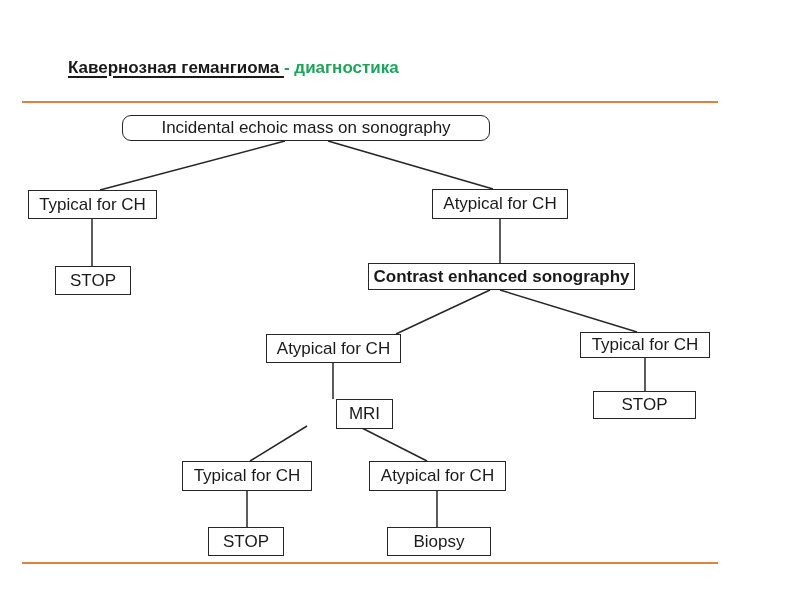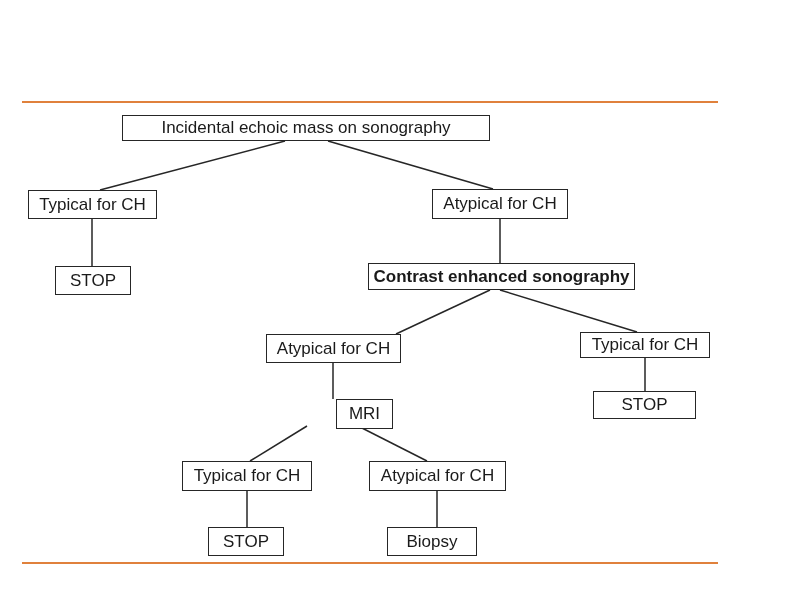--- a/index.html
+++ b/index.html
@@ -61,20 +61,21 @@
     text-align: center;
     z-index: 1;
     white-space: nowrap;
   }
 </style>
 </head>
 <body>
 
 <div class="slide">
 
+  <div class="slide-title"><span class="title-main">Кавернозная гемангиома </span><span class="title-suffix">- диагностика</span></div>
 
   <div class="divider divider-top"></div>
   <div class="divider divider-bottom"></div>
 
   <svg class="connectors" width="800" height="600" viewBox="0 0 800 600">
     <g stroke="#262626" stroke-width="1.5" fill="none">
       <line x1="285" y1="141" x2="100" y2="190"></line>
       <line x1="328" y1="141" x2="493" y2="189"></line>
       <line x1="92" y1="219" x2="92" y2="266"></line>
       <line x1="500" y1="219" x2="500" y2="263"></line>
@@ -82,21 +83,21 @@
       <line x1="500" y1="290" x2="637" y2="332"></line>
       <line x1="333" y1="363" x2="333" y2="399"></line>
       <line x1="645" y1="358" x2="645" y2="391"></line>
       <line x1="307" y1="426" x2="250" y2="461"></line>
       <line x1="358" y1="426" x2="427" y2="461"></line>
       <line x1="247" y1="491" x2="247" y2="527"></line>
       <line x1="437" y1="491" x2="437" y2="527"></line>
     </g>
   </svg>
 
-  <div class="node" style="left:122px; top:115px; width:368px; height:26px;">Incidental echoic mass on sonography</div>
+  <div class="node" style="left:122px; top:115px; width:368px; height:26px;border-radius:9px;">Incidental echoic mass on sonography</div>
 
   <div class="node" style="left:28px; top:190px; width:129px; height:29px;">Typical for CH</div>
 
   <div class="node" style="left:432px; top:189px; width:136px; height:30px;">Atypical for CH</div>
 
   <div class="node" style="left:55px; top:266px; width:76px; height:29px;">STOP</div>
 
   <div class="node" style="left:368px; top:263px; width:267px; height:27px;font-weight:bold;">Contrast enhanced sonography</div>
 
   <div class="node" style="left:266px; top:334px; width:135px; height:29px;">Atypical for CH</div>
@@ -106,15 +107,15 @@
   <div class="node" style="left:304px; top:399px; width:57px; height:30px;margin-left:32px;">MRI</div>
 
   <div class="node" style="left:593px; top:391px; width:103px; height:28px;">STOP</div>
 
   <div class="node" style="left:182px; top:461px; width:130px; height:30px;">Typical for CH</div>
 
   <div class="node" style="left:369px; top:461px; width:137px; height:30px;">Atypical for CH</div>
 
   <div class="node" style="left:208px; top:527px; width:76px; height:29px;">STOP</div>
 
-  <div class="node" style="left:387px; top:527px; width:90px; height:29px;">Biopsy</div>
+  <div class="node" style="left:387px; top:527px; width:104px; height:29px;">Biopsy</div>
 
 </div>
 
 </body></html>

